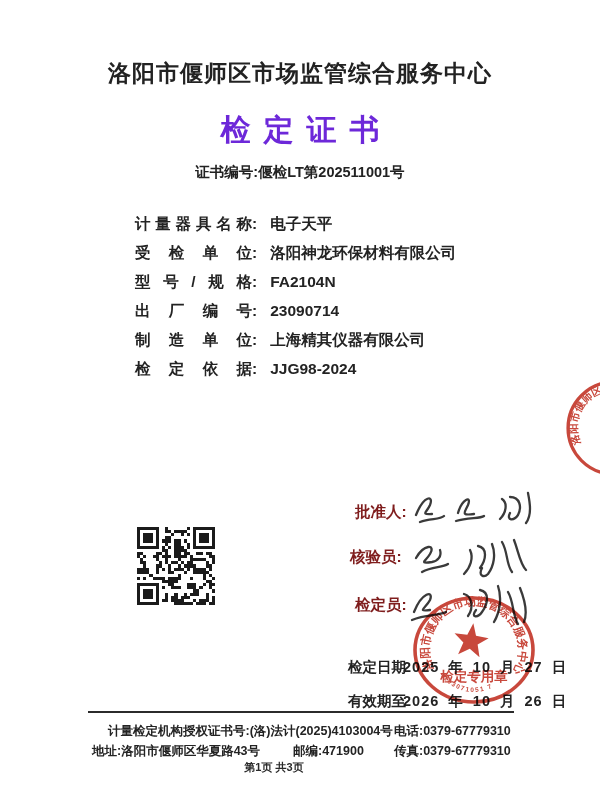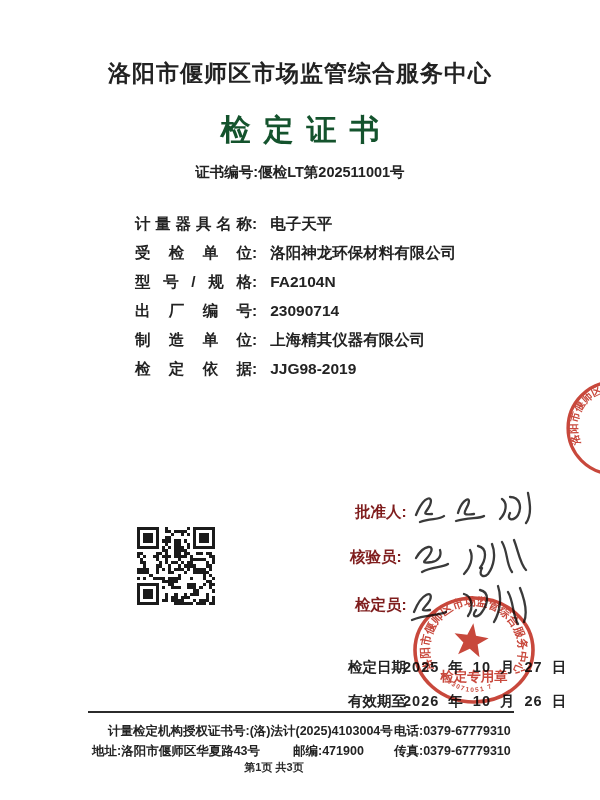--- a/index.html
+++ b/index.html
@@ -10,21 +10,21 @@
     color:#1c1c1c;
   }
   .abs{position:absolute;}
   
   .org-title{
     left:0;top:58px;width:600px;text-align:center;
     font-size:23px;font-weight:700;letter-spacing:1px;color:#222;
   }
   .doc-title{
     left:0;top:110px;width:600px;text-align:center;
-    font-size:30px;font-weight:700;letter-spacing:13px;text-indent:13px;color:#14532d;
+    font-size:30px;font-weight:700;letter-spacing:13px;text-indent:13px;color:#6d28d9;
   }
   .cert-line{
     left:0;top:163px;width:600px;text-align:center;
     font-size:14.5px;font-weight:700;color:#222;
   }
   .cert-line .val{}
   
   .fields{left:135px;top:214px;width:430px;}
   .frow{height:29px;font-size:15.5px;font-weight:700;white-space:nowrap;color:#232323;}
   .flabel{display:inline-block;width:117px;text-align:justify;text-align-last:justify;}
@@ -65,21 +65,21 @@
   <div class="frow">
     <span class="flabel">型号/规格</span><span class="fcolon">:</span><span class="fvalue">FA2104N</span>
   </div>
   <div class="frow">
     <span class="flabel">出厂编号</span><span class="fcolon">:</span><span class="fvalue">23090714</span>
   </div>
   <div class="frow">
     <span class="flabel">制造单位</span><span class="fcolon">:</span><span class="fvalue">上海精其仪器有限公司</span>
   </div>
   <div class="frow">
-    <span class="flabel">检定依据</span><span class="fcolon">:</span><span class="fvalue">JJG98-2019</span>
+    <span class="flabel">检定依据</span><span class="fcolon">:</span><span class="fvalue">JJG98-2024</span>
   </div>
 </div>
 
 <div class="abs sig-label" style="left:355px;top:502px;">批准人:</div>
 <svg class="abs sig" style="left:410px;top:489px;" width="140" height="40" viewBox="0 0 140 40">
   <path d="M6,26 C14,6 24,6 20,16 C17,23 10,26 22,25 M10,33 C20,29 30,31 34,27"></path>
   <path d="M48,24 C52,10 62,6 58,16 C55,23 50,27 64,25 M46,32 C58,28 70,30 74,27"></path>
   <path d="M92,10 C98,14 96,24 90,30 M100,8 C110,8 112,18 108,26 C104,32 96,32 100,24 M118,4 C120,14 122,26 116,34"></path>
 </svg>
 

